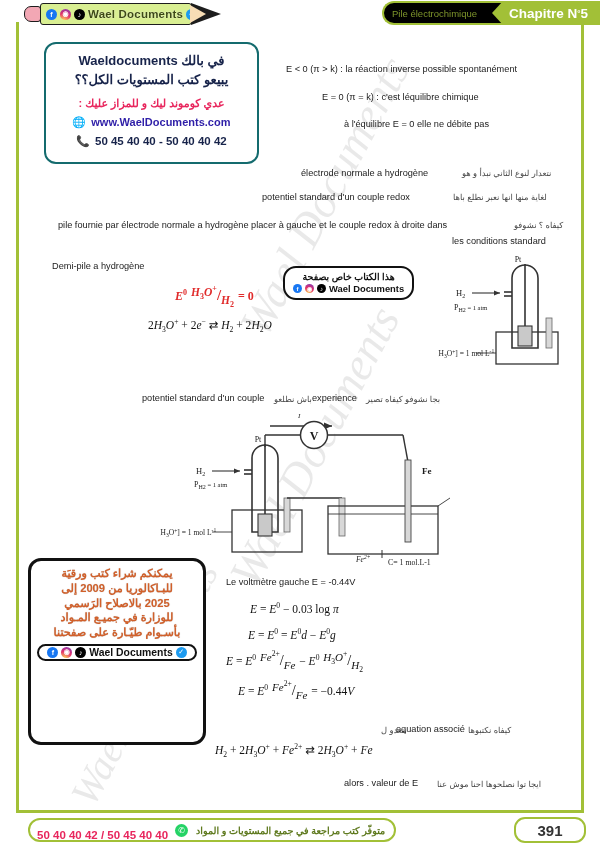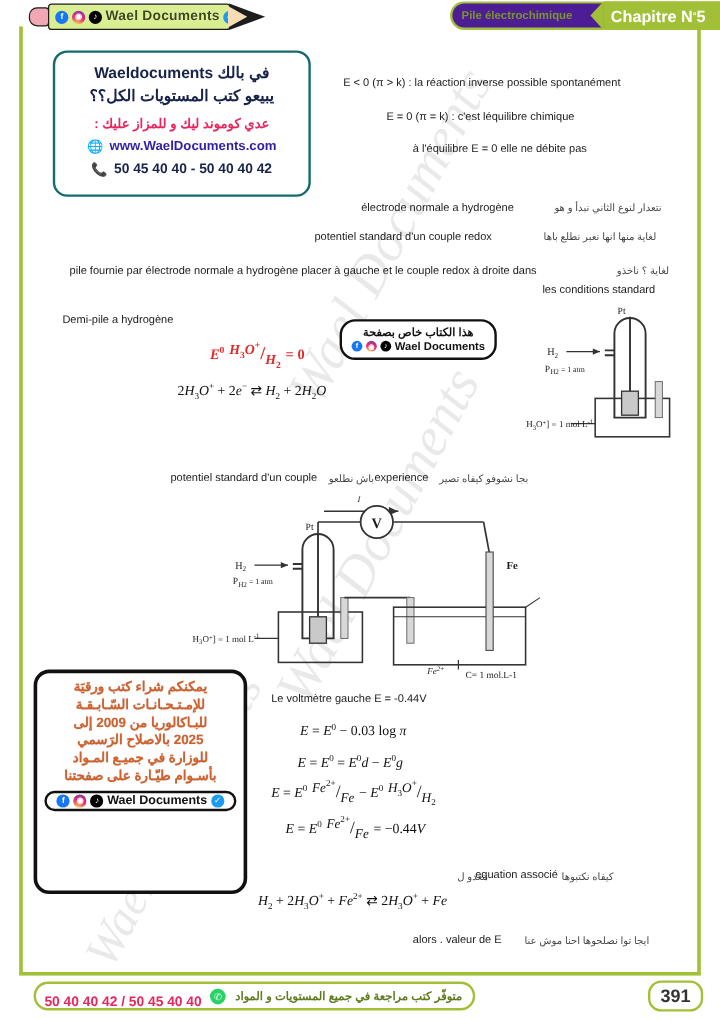--- a/index.html
+++ b/index.html
@@ -91,22 +91,22 @@
   }
 
   
   .chapter-wrap {
     position: absolute; right: 0px; top: 1px;
     height: 24px; display: flex; align-items: stretch;
   }
   .chapter-sub {
     border: 2px solid #a2c037; border-right: none;
     border-radius: 12px 0 0 12px;
-    background: #4c1d95; color: #7d942b;
-    font-size: 9.5px; font-weight: bold;
+    background: #000000; color: #7d942b;
+    font-size: 9.5px; font-weight: normal;
     display: flex; align-items: center;
     padding: 0 26px 0 8px;
     white-space: nowrap;
   }
   .chapter-main {
     background: #a2c037; color: #fff;
     font-size: 13.5px; font-weight: bold;
     display: flex; align-items: center;
     padding: 0 12px 0 6px;
     position: relative;
@@ -246,21 +246,21 @@
     background: #25d366; color: #fff; font-size: 8px;
     display: flex; align-items: center; justify-content: center;
   }
   .footer-ar {
     font-size: 9.6px; font-weight: bold; color: #5f7a1f;
     display: flex; align-items: center; padding: 0 9px 0 4px;
     direction: rtl; white-space: nowrap;
   }
   .page-num {
     position: absolute; right: 14px; top: 817px;
-    width: 46px; height: 26px;
+    width: 72px; height: 26px;
     border: 2.4px solid #a2c037; border-radius: 11px;
     background: #fff; color: #333;
     font-size: 15px; font-weight: bold;
     display: flex; align-items: center; justify-content: center;
     z-index: 5;
   }
 
   
   svg text { font-family: "Liberation Serif", serif; fill: #1b1b1b; }
 </style>
@@ -319,21 +319,21 @@
   <div class="tx" style="left:322px; top:92px;">E = 0 (π = k) : c'est léquilibre chimique</div>
   <div class="tx" style="left:344px; top:119px;">à l'équilibre E = 0 elle ne débite pas</div>
 
   <div class="tx" style="left:301px; top:168px;">électrode normale a hydrogène</div>
   <div class="ar" style="left:462px; top:168px;">نتعدار لنوع الثاني نبدأ و هو</div>
 
   <div class="tx" style="left:262px; top:192px;">potentiel standard d'un couple redox</div>
   <div class="ar" style="left:453px; top:192px;">لغاية منها انها نعبر نطلع باها</div>
 
   <div class="tx" style="left:58px; top:220px;">pile fournie par électrode normale a hydrogène placer à gauche et le couple redox à droite dans</div>
-  <div class="ar" style="left:514px; top:220px;">لغاية ؟ ناخذو</div>
+  <div class="ar" style="left:514px; top:220px;">كيفاه ؟ نشوفو</div>
   <div class="tx" style="left:452px; top:236px;">les conditions standard</div>
 
   <div class="tx" style="left:52px; top:261px;">Demi-pile a hydrogène</div>
 
   <div class="eq-red" style="left:175px; top:287px;">
     <i>E</i><sup>0</sup>&nbsp;<span class="frac"><span class="num"><i>H</i><sub>3</sub><i>O</i><sup>+</sup></span><span class="sl">/</span><span class="den"><i>H</i><sub>2</sub></span></span>&nbsp;= 0
   </div>
 
   <div class="eq" style="left:148px; top:317px;">
     2<i>H</i><sub>3</sub><i>O</i><sup>+</sup> + 2<i>e</i><sup>−</sup> ⇄ <i>H</i><sub>2</sub> + 2<i>H</i><sub>2</sub><i>O</i>
@@ -422,21 +422,20 @@
     <text x="36" y="72" font-size="8.5">H<tspan font-size="6" dy="2">2</tspan></text>
     <text x="34" y="85" font-size="8">P<tspan font-size="6" dy="2">H2</tspan><tspan font-size="6.5" dy="-2"> = 1 atm</tspan></text>
     <text x="-2" y="133" font-size="7.5">[H<tspan font-size="5.6" dy="2">3</tspan><tspan dy="-2">O</tspan><tspan font-size="5.6" dy="-2">+</tspan><tspan dy="2">] = 1 mol L</tspan><tspan font-size="5.6" dy="-3">-1</tspan></text>
     <text x="262" y="72" font-size="9" font-weight="bold">Fe</text>
     <text x="196" y="160" font-size="7.5" font-style="italic">Fe<tspan font-size="5.6" dy="-3">2+</tspan></text>
     <text x="228" y="163" font-size="7.8" font-family="Liberation Sans, sans-serif">C= 1 mol.L-1</text>
   </svg>
 
   <div class="ad-bottom">
     <div class="atxt">يمكنكم شراء كتب ورقيَة</div>
-    <div class="atxt">للإمـتـحـانـات السّـابـقـة</div>
     <div class="atxt">للبـاكالوريا من 2009 إلى</div>
     <div class="atxt">2025 بالاصلاح الرَسمي</div>
     <div class="atxt">للوزارة في جميـع المـواد</div>
     <div class="atxt">بأسـوام طيّـارة على صفحتنا</div>
     <div class="handle">
       <span class="soc fb">f</span>
       <span class="soc ig">◉</span>
       <span class="soc tt">♪</span>
       <span class="t">Wael Documents</span>
       <span class="verified">✓</span>

